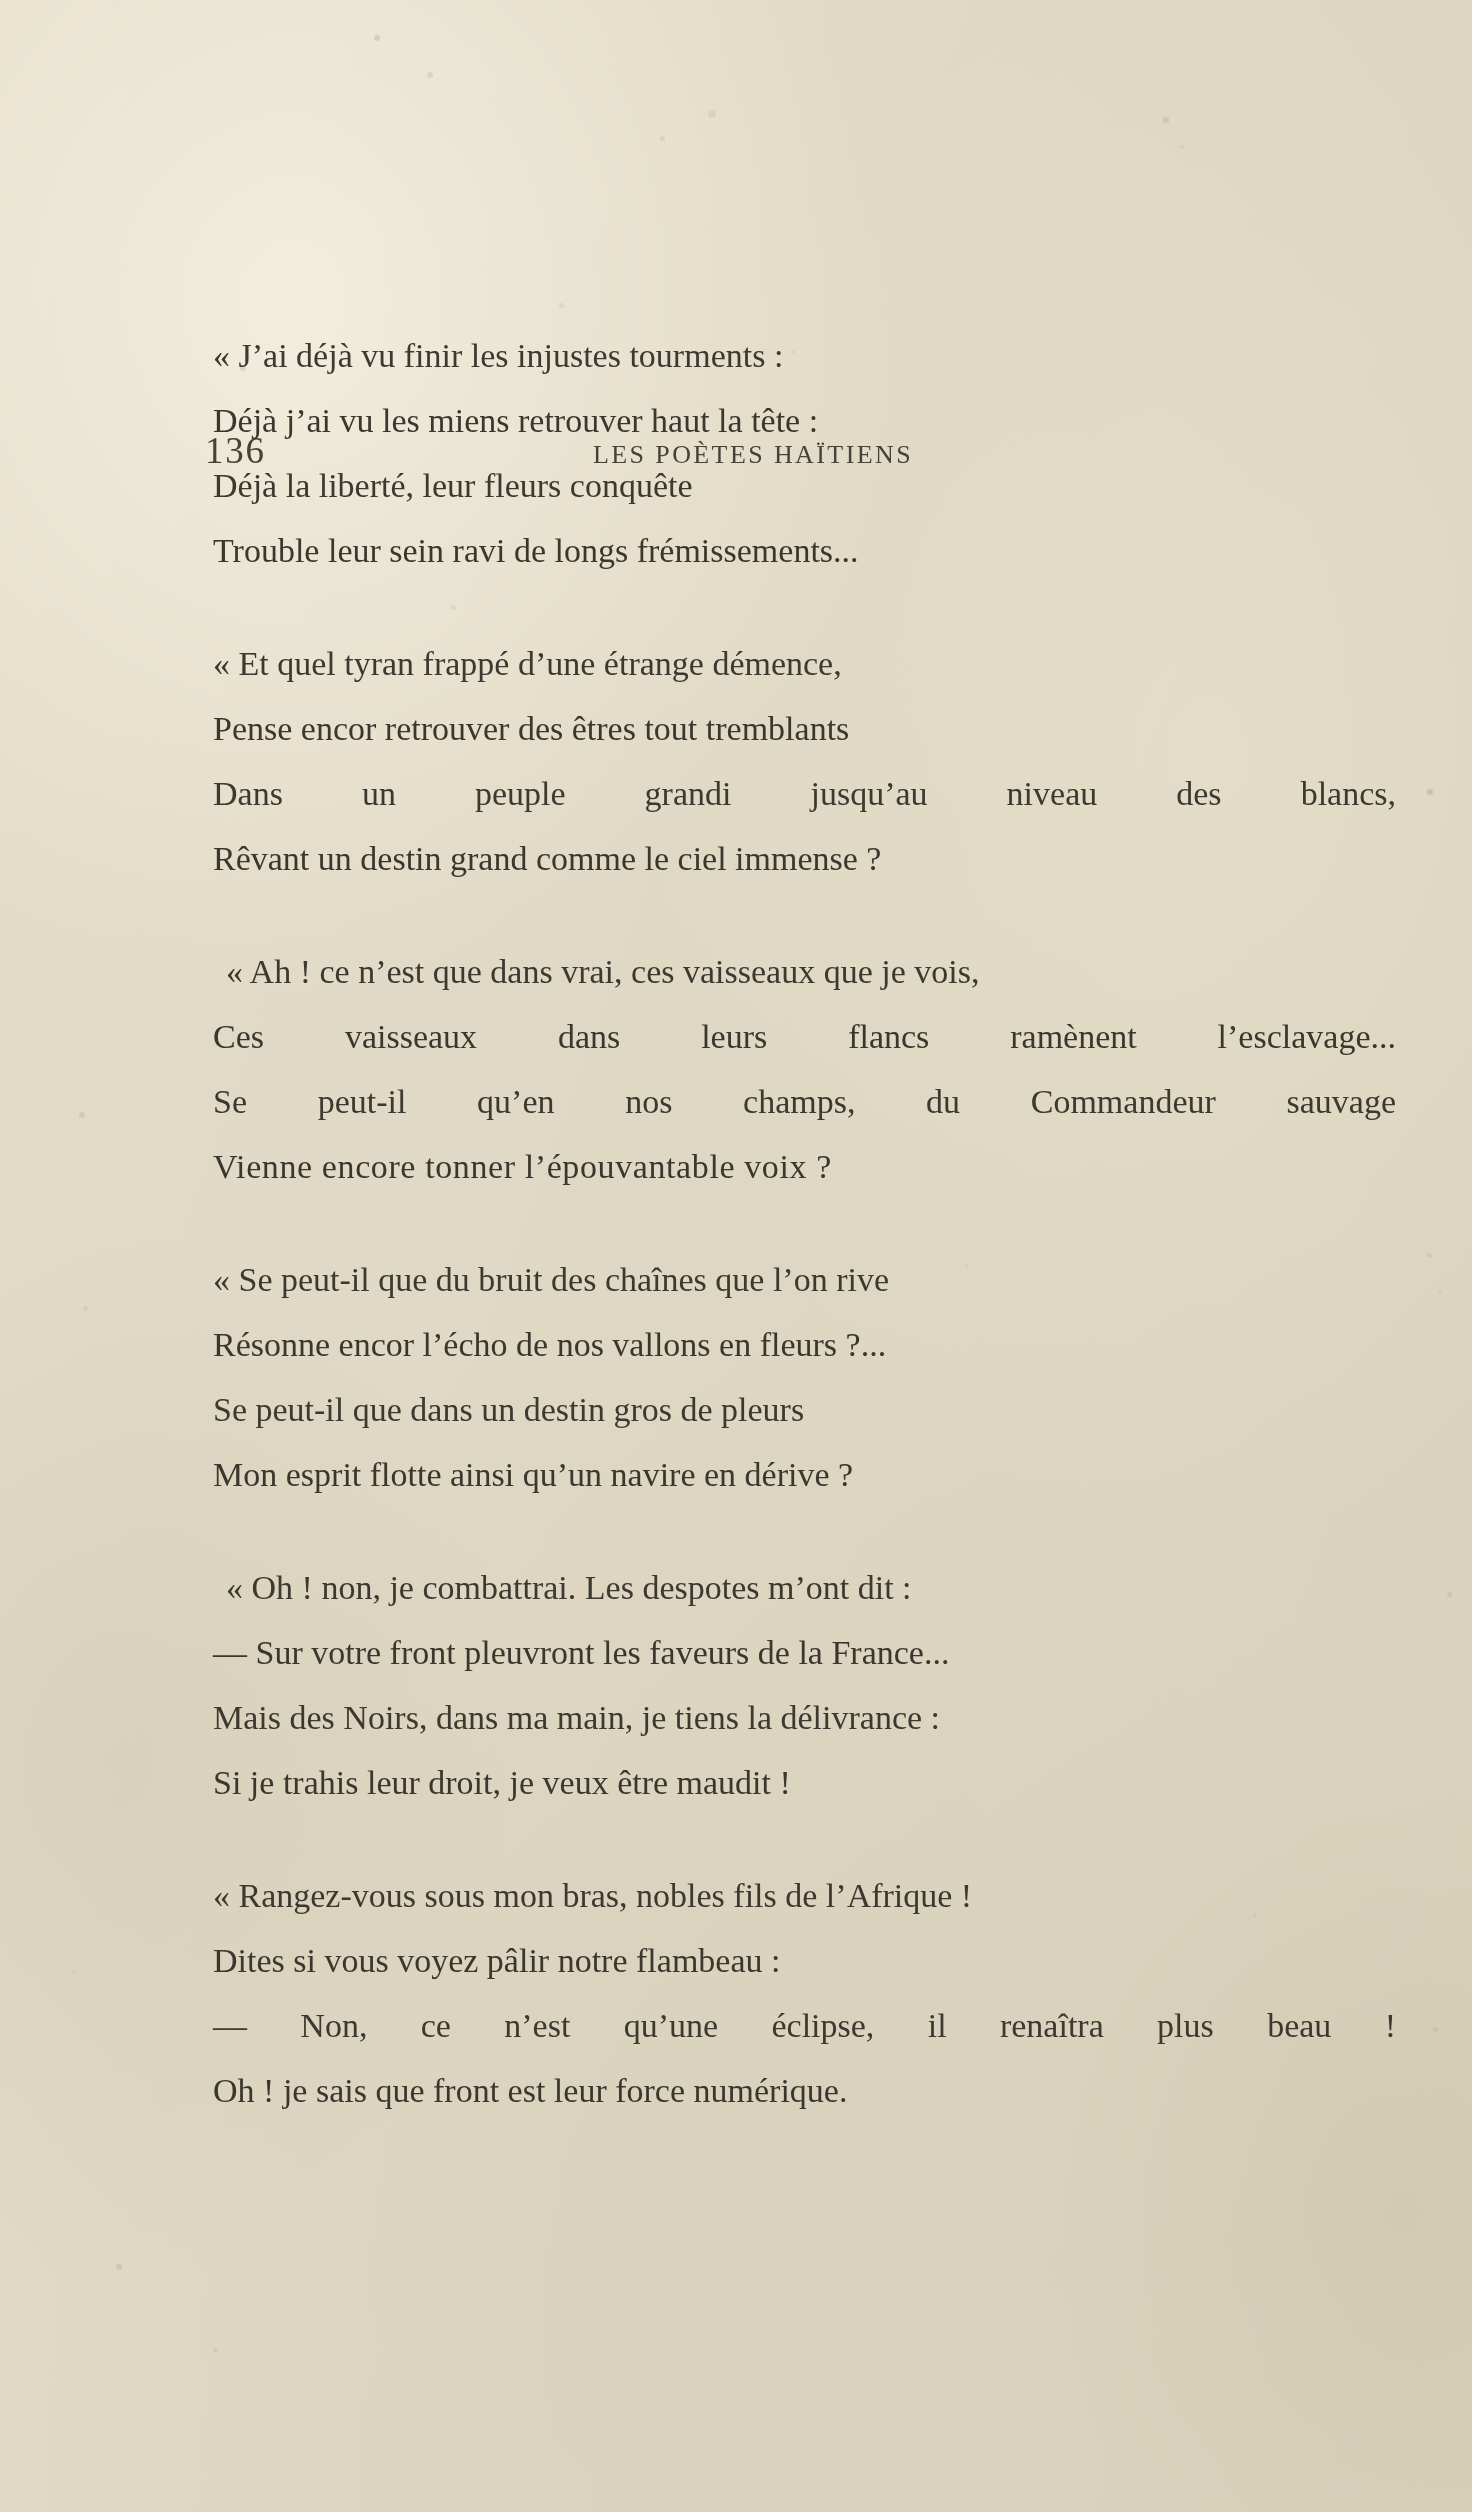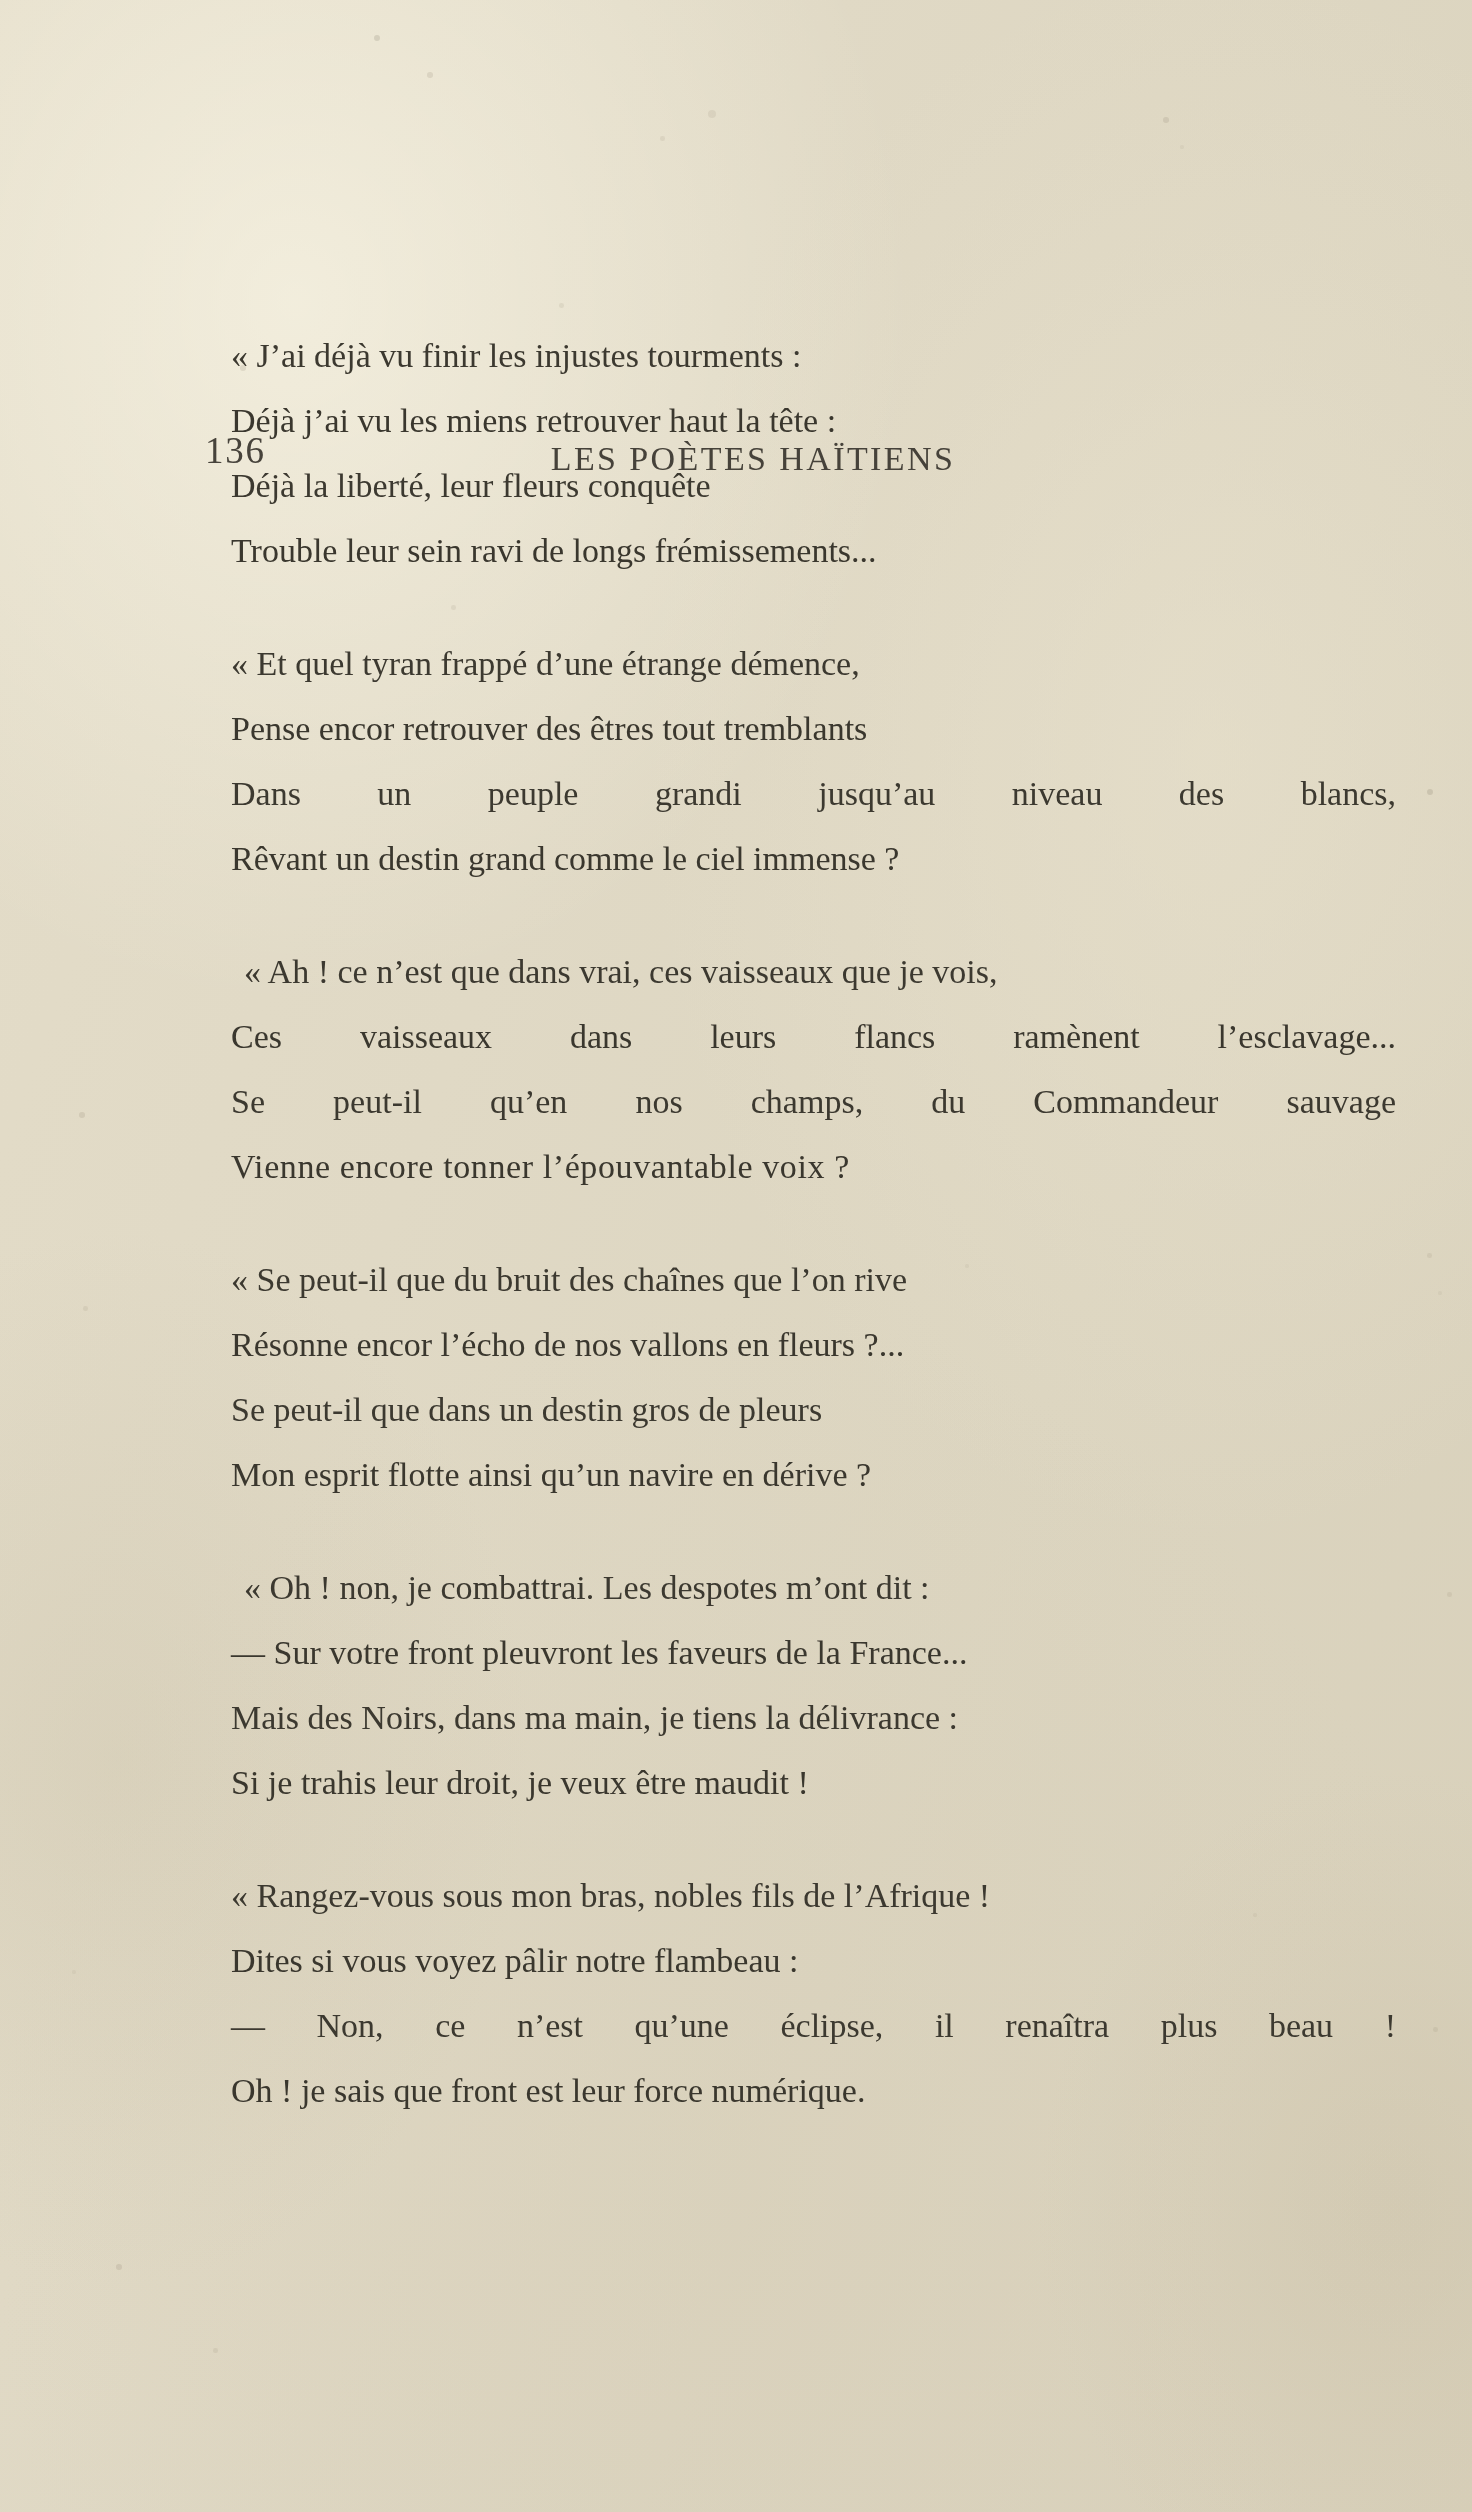--- a/index.html
+++ b/index.html
@@ -52,34 +52,33 @@
     font-size: 37px;
     letter-spacing: 1.8px;
     color: #47433b;
   }
   .running-title {
     position: absolute;
     left: 0;
     right: 0;
     top: 224px;
     text-align: center;
-    font-size: 34px;
+    font-size: 26px;
     letter-spacing: 2.4px;
     color: #46423a;
     padding-left: 46px;
   }
   .body-text {
     position: absolute;
     left: 213px;
     top: 323px;
     width: 1183px;
   }
   .stanza {
     margin-bottom: 48px;
-    margin-left: 18px;
   }
   .line {
     font-size: 34px;
     line-height: 65px;
     color: #3b382f;
     white-space: pre-wrap;
   }
   .line.justify {
     text-align: justify;
     text-align-last: justify;

